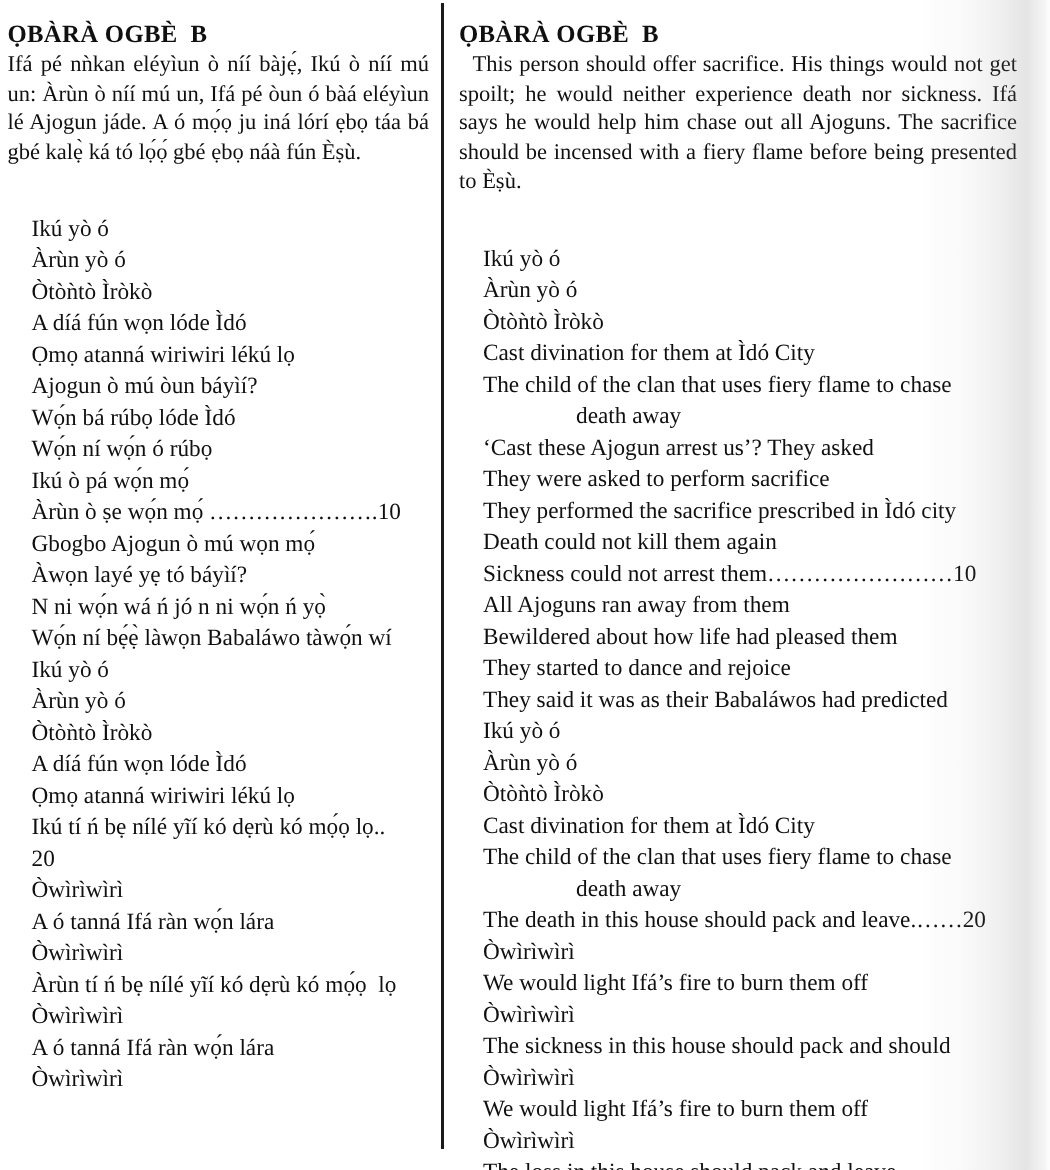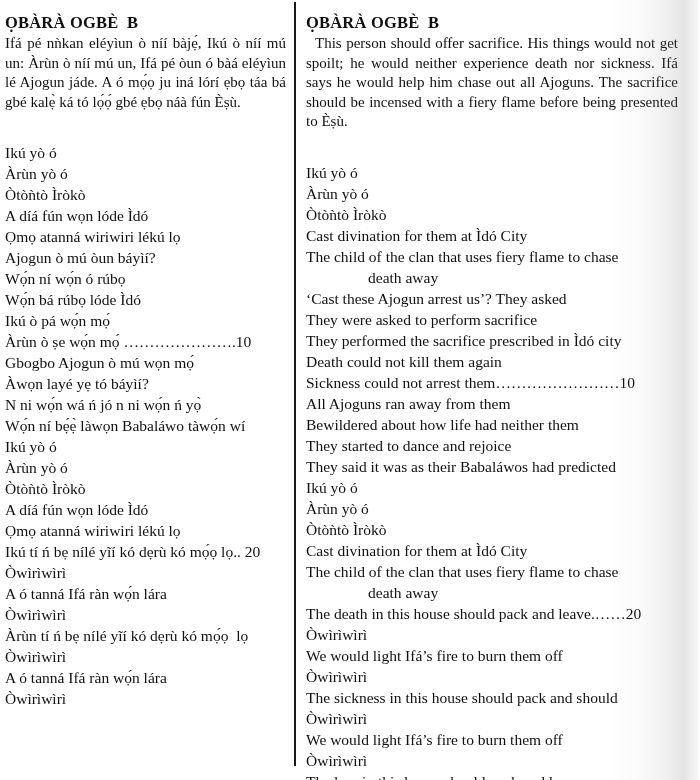--- a/index.html
+++ b/index.html
@@ -83,21 +83,21 @@
     text-align: justify;
     text-justify: inter-word;
     margin: 0;
     hyphens: none;
   }
   .col-right .intro {
     text-indent: 9px;
   }
 
   .verses {
-    margin: 0;
+    margin: 16px;
     padding: 0;
     list-style: none;
   }
   .verse {
     font-size: 15.5px;
     line-height: 21px;
     white-space: pre-wrap;
     margin: 0;
   }
   .verse.indent {
@@ -121,22 +121,22 @@
     <div class="heading">ỌBÀRÀ OGBÈ  B</div>
     <p class="intro">Ifá pé nǹkan eléyìun ò níí bàjẹ́, Ikú ò níí mú un: Àrùn ò níí mú un, Ifá pé òun ó bàá eléyìun lé Ajogun jáde. A ó mọ́ọ  ju iná lórí ẹbọ táa bá gbé kalẹ̀ ká tó lọ́ọ́ gbé ẹbọ náà fún Èṣù.</p>
     <div class="verse-gap-left"></div>
     <ul class="verses" id="left-verses">
         <li class="verse">Ikú yò ó</li>
         <li class="verse">Àrùn yò ó</li>
         <li class="verse">Òtòǹtò Ìròkò</li>
         <li class="verse">A díá fún wọn lóde Ìdó</li>
         <li class="verse">Ọmọ atanná wiriwiri lékú lọ</li>
         <li class="verse">Ajogun ò mú òun báyìí?</li>
+        <li class="verse">Wọ́n bá rúbọ lóde Ìdó</li>
         <li class="verse">Wọ́n ní wọ́n ó rúbọ</li>
-        <li class="verse">Wọ́n bá rúbọ lóde Ìdó</li>
         <li class="verse">Ikú ò pá wọ́n mọ́</li>
         <li class="verse">Àrùn ò ṣe wọ́n mọ́ ………………….10</li>
         <li class="verse">Gbogbo Ajogun ò mú wọn mọ́</li>
         <li class="verse">Àwọn layé yẹ tó báyìí?</li>
         <li class="verse">N ni wọ́n wá ń jó n ni wọ́n ń yọ̀</li>
         <li class="verse">Wọ́n ní bẹ́ẹ̀ làwọn Babaláwo tàwọ́n wí</li>
         <li class="verse">Ikú yò ó</li>
         <li class="verse">Àrùn yò ó</li>
         <li class="verse">Òtòǹtò Ìròkò</li>
         <li class="verse">A díá fún wọn lóde Ìdó</li>
@@ -162,21 +162,21 @@
         <li class="verse">Òtòǹtò Ìròkò</li>
         <li class="verse">Cast divination for them at Ìdó City</li>
         <li class="verse">The child of the clan that uses fiery flame to chase</li>
         <li class="verse indent">death away</li>
         <li class="verse">‘Cast these Ajogun arrest us’? They asked</li>
         <li class="verse">They were asked to perform sacrifice</li>
         <li class="verse">They performed the sacrifice prescribed in Ìdó city</li>
         <li class="verse">Death could not kill them again</li>
         <li class="verse">Sickness could not arrest them……………………10</li>
         <li class="verse">All Ajoguns ran away from them</li>
-        <li class="verse">Bewildered about how life had neither them</li>
+        <li class="verse">Bewildered about how life had pleased them</li>
         <li class="verse">They started to dance and rejoice</li>
         <li class="verse">They said it was as their Babaláwos had predicted</li>
         <li class="verse">Ikú yò ó</li>
         <li class="verse">Àrùn yò ó</li>
         <li class="verse">Òtòǹtò Ìròkò</li>
         <li class="verse">Cast divination for them at Ìdó City</li>
         <li class="verse">The child of the clan that uses fiery flame to chase</li>
         <li class="verse indent">death away</li>
         <li class="verse">The death in this house should pack and leave.……20</li>
         <li class="verse">Òwìrìwìrì</li>

